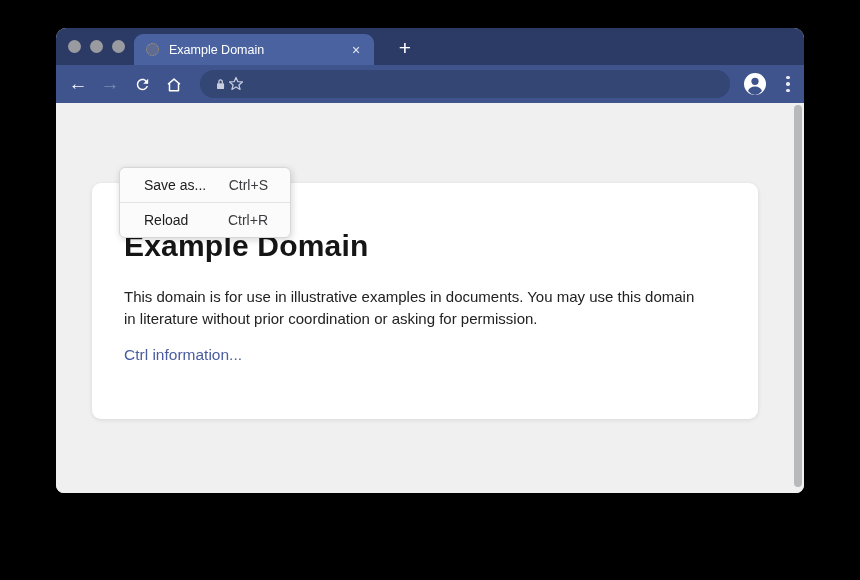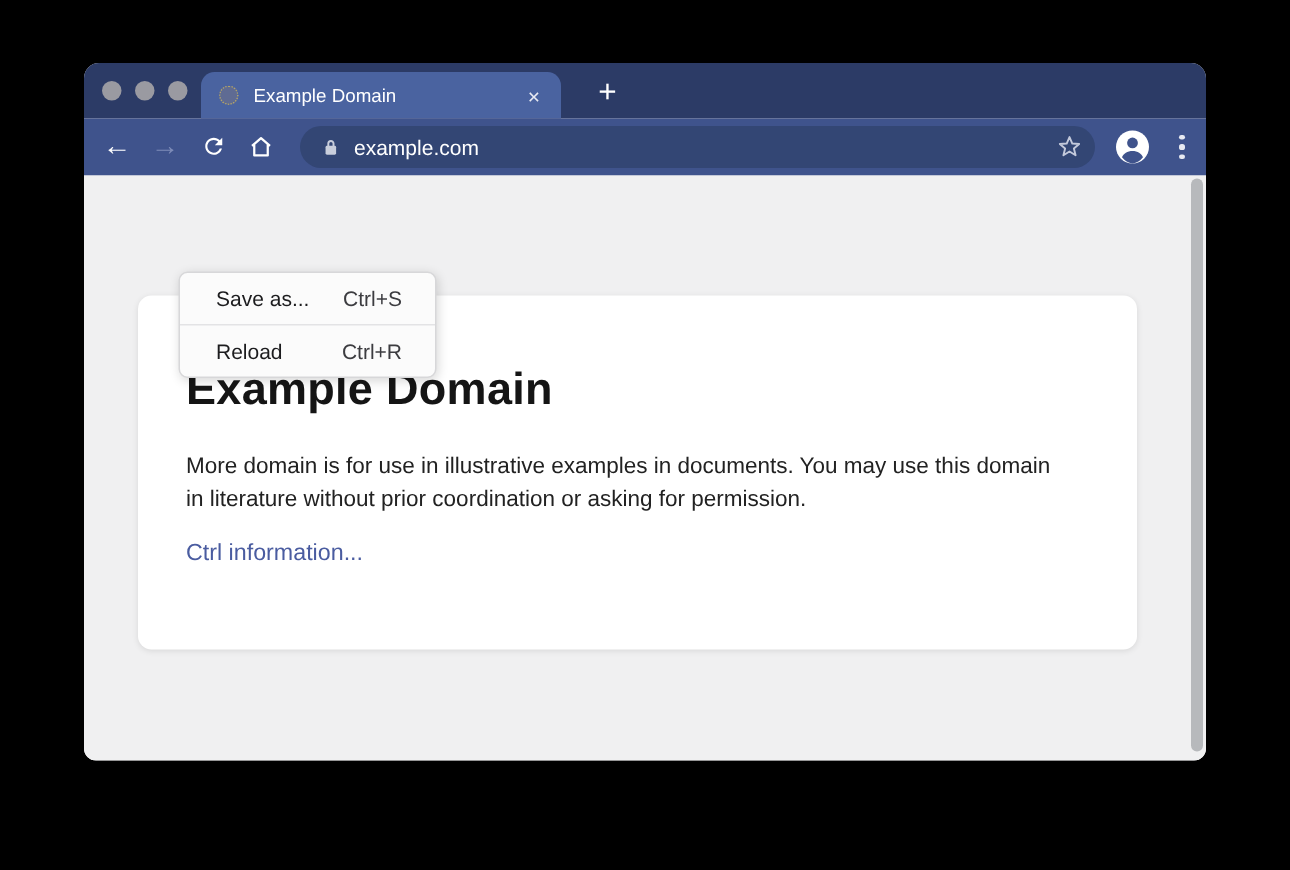--- a/index.html
+++ b/index.html
@@ -1,21 +1,21 @@
 <!DOCTYPE html>
 <html style="--chrome-strip: #2c3b66; --chrome-tab: #4a63a0; --chrome-toolbar: #3f538c; --chrome-omnibox: #334674; --content-bg: #f0f0f1; --link-color: #4a5ca0; --menu-bg: #fbfbfb;"><head>
 <meta charset="utf-8">
 <style>
   html,body{margin:0;padding:0;}
   body{
     width:860px;height:580px;background:#000;position:relative;overflow:hidden;
     font-family:"Liberation Sans", sans-serif;
   }
   .browser-window{
-    position:absolute;left:56px;top:42px;width:748px;height:465px;
+    position:absolute;left:56px;top:28px;width:748px;height:465px;
     border-radius:10px 10px 8px 8px;overflow:hidden;background:var(--content-bg);
   }
   
   .tabstrip{position:relative;height:37px;background:var(--chrome-strip);}
   .traffic-lights{position:absolute;left:12px;top:12px;display:flex;gap:9px;}
   .traffic-light{width:13px;height:13px;border-radius:50%;background:#9a9aa1;}
   .tab{
     position:absolute;left:78px;top:6px;width:240px;height:31px;
     background:var(--chrome-tab);border-radius:9px 9px 0 0;
     display:flex;align-items:center;padding:0 10px 0 12px;box-sizing:border-box;
@@ -115,21 +115,20 @@
           <path d="M4 11 L12 4.2 L20 11 M6 9.6 V19.5 H18 V9.6"></path>
         </svg>
     </span>
     <div class="omnibox">
       <span style="height:15px;">
         <svg width="13" height="15" viewBox="0 0 24 26">
             <path d="M9 11 V7.8 a3.2 3.2 0 0 1 6.4 0 V11" fill="none" stroke="#c9cedc" stroke-width="2.4"></path>
             <rect x="5.6" y="10.5" width="13" height="11" rx="1.8" fill="#c9cedc"></rect>
           </svg>
       </span>
-      <span class="omnibox-url">example.com</span>
       <span style="height:18px;">
         <svg width="18" height="18" viewBox="0 0 24 24" fill="none" stroke="#c3c9db" stroke-width="1.7" stroke-linejoin="round">
             <polygon points="12,3.2 14.5,8.9 20.6,9.3 15.9,13.3 17.4,19.3 12,16 6.6,19.3 8.1,13.3 3.4,9.3 9.5,8.9"></polygon>
           </svg>
       </span>
     </div>
     <span class="avatar-btn">
       <svg width="24" height="24" viewBox="0 0 24 24">
           <circle cx="12" cy="12" r="11" fill="#ffffff"></circle>
           <circle cx="12" cy="9.3" r="3.6" fill="#3f538c"></circle>
@@ -139,21 +138,21 @@
     <span class="menu-dots">
         <i></i>
         <i></i>
         <i></i>
       </span>
   </div>
 
   <div class="content">
     <div class="page-card">
       <h1 class="page-heading">Example Domain</h1>
-      <p class="page-paragraph">More domain is for use in illustrative examples in documents. You may use this domain in literature without prior coordination or asking for permission.</p>
+      <p class="page-paragraph">This domain is for use in illustrative examples in documents. You may use this domain in literature without prior coordination or asking for permission.</p>
       <a class="page-link" href="#">Ctrl information...</a>
     </div>
     <div class="scrollbar-track">
       <div class="scrollbar-thumb"></div>
     </div>
   </div>
 
   <div class="context-menu">
     <div class="context-item">
       <span class="context-label">Save as...</span>

